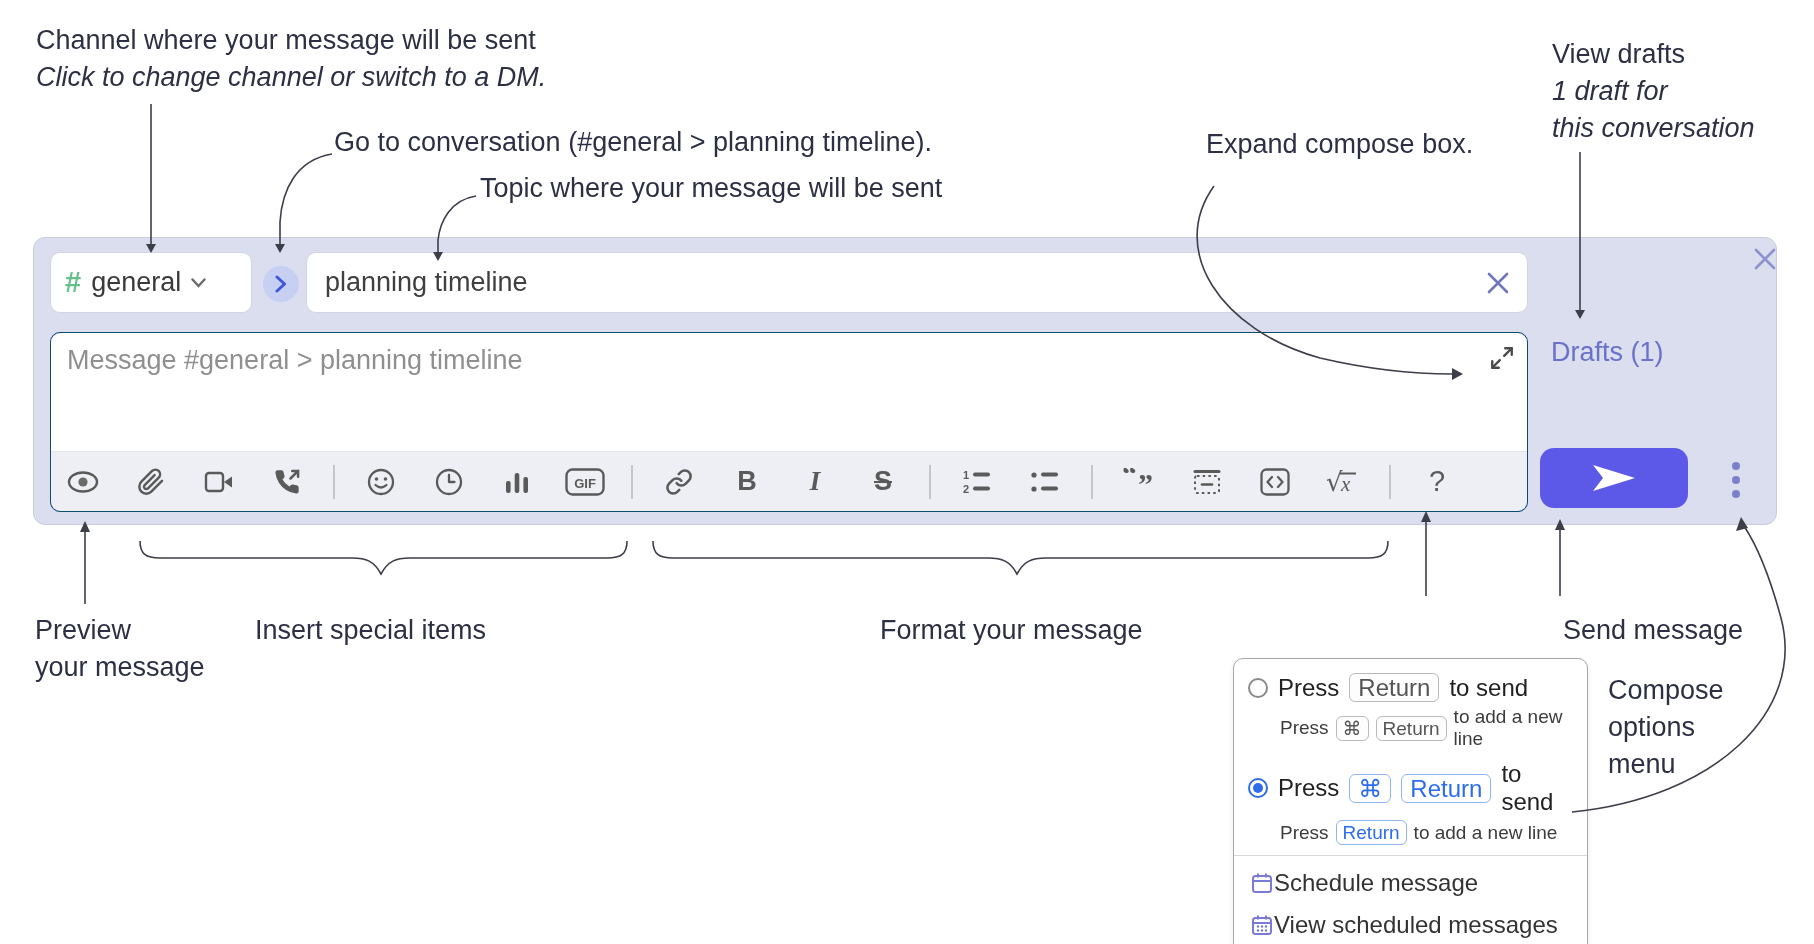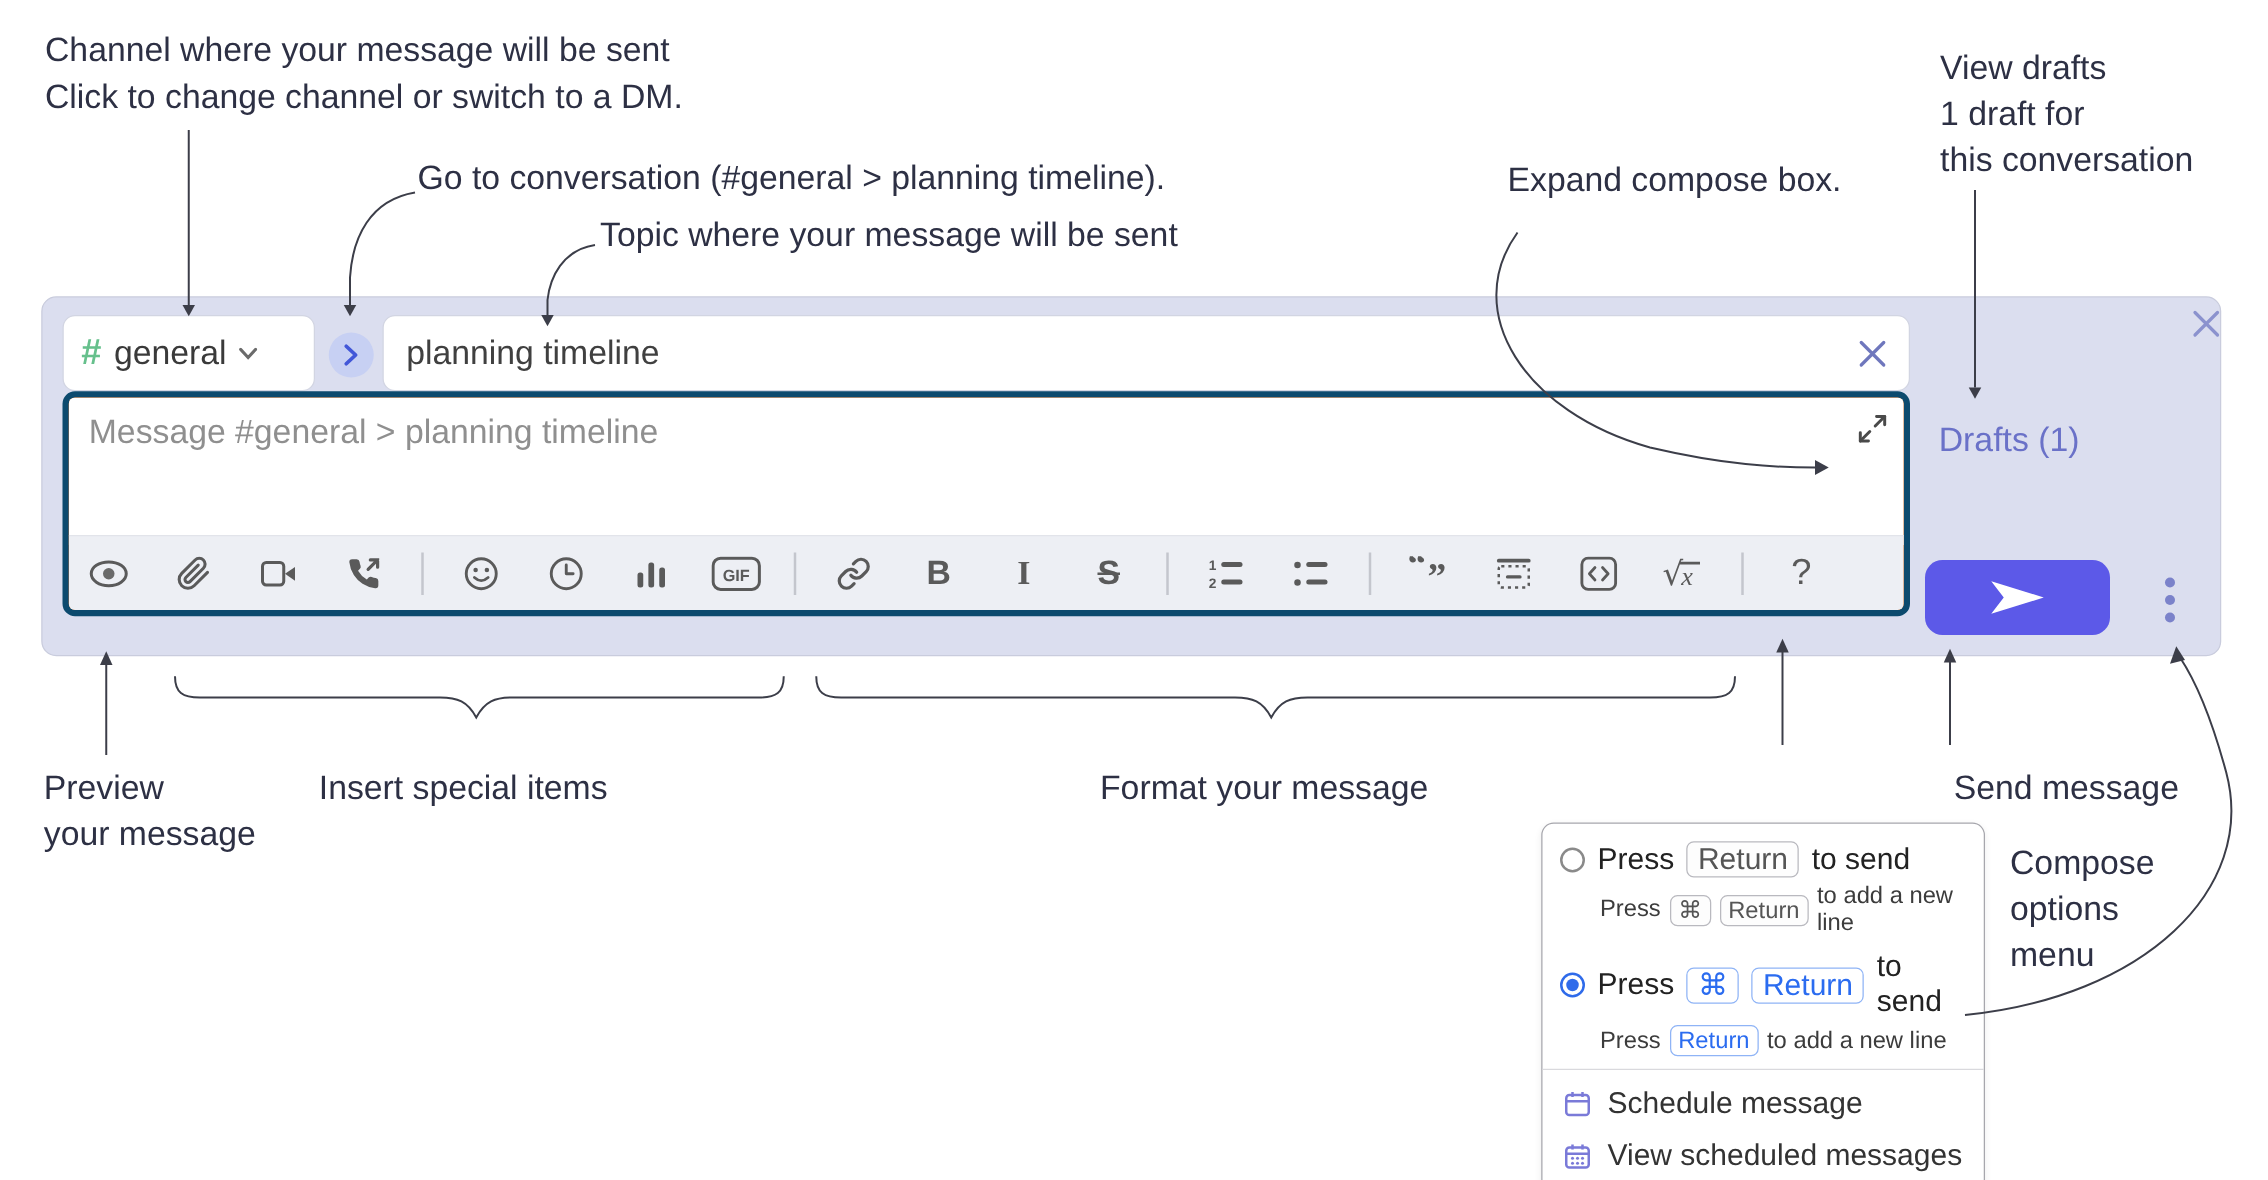--- a/index.html
+++ b/index.html
@@ -1,32 +1,32 @@
 <!DOCTYPE html>
 <html><head>
 <meta charset="utf-8">
 <style>
   html,body{margin:0;padding:0;background:#fff;}
   body{font-family:"Liberation Sans","DejaVu Sans",sans-serif;color:#2d3044;}
   .stage{position:relative;width:1814px;height:944px;overflow:hidden;background:#fff;}
   .abs{position:absolute;}
   .b{font-weight:400;}
-  .i{}
+  .i{font-style:italic;}
   .ann{font-size:27px;line-height:37px;color:#2d3044;white-space:nowrap;}
   
   .compose{left:33px;top:237px;width:1744px;height:288px;background:#dbdeef;border:1px solid #c9ccdd;border-radius:12px;box-sizing:border-box;}
   .whitebox{background:#ffffff;border:1px solid #d2d5e2;border-radius:10px;box-sizing:border-box;}
   .chan-select{left:50px;top:252px;width:202px;height:61px;display:flex;align-items:center;gap:10px;padding:0 14px;cursor:pointer;}
   .hash{color:#66c08c;font-weight:700;font-size:29px;}
   .chan-name{font-size:27px;color:#3a3a3a;}
   .goto-btn{left:263px;top:266px;width:36px;height:36px;border-radius:50%;background:#c7d0f3;display:flex;align-items:center;justify-content:center;cursor:pointer;}
   .topic-box{left:306px;top:252px;width:1222px;height:61px;display:flex;align-items:center;}
   .topic-box input{flex:1;border:none;outline:none;background:transparent;font-family:inherit;font-size:27px;color:#404040;padding:0 18px;}
   .iconbtn{display:flex;align-items:center;justify-content:center;cursor:pointer;background:none;border:none;padding:0;}
-  .msg-wrap{left:50px;top:313px;width:1478px;height:180px;border:5px solid #0c4a6e;border-radius:10px;background:#f97316;box-sizing:border-box;overflow:hidden;}
+  .msg-wrap{left:50px;top:332px;width:1478px;height:180px;border:1px solid #0c4a6e;border-radius:10px;background:#1d4ed8;box-sizing:border-box;overflow:hidden;}
   .msg-wrap textarea{display:block;width:100%;height:118px;border:none;outline:none;resize:none;font-family:inherit;font-size:27px;color:#333;padding:12px 50px 0 16px;box-sizing:border-box;}
   .msg-wrap textarea::placeholder{color:#8f8f8f;}
   .expand-btn{right:12px;top:12px;}
   .toolbar{position:absolute;left:0;bottom:0;width:100%;height:60px;background:#edeff4;border-top:1px solid #e2e4ea;display:flex;align-items:center;gap:24px;padding-left:10px;box-sizing:border-box;}
   .tb{width:44px;height:40px;display:flex;align-items:center;justify-content:center;color:#5a5a5a;cursor:pointer;flex:0 0 auto;}
   .tb-div{width:2px;height:34px;background:#c4c6cd;flex:0 0 auto;}
   .tb-text{font-size:27px;color:#5a5a5a;}
   .drafts-link{left:1551px;top:337px;font-size:27px;color:#6a71c8;cursor:pointer;}
   .send-btn{left:1540px;top:448px;width:148px;height:60px;background:#5c59e8;border:none;border-radius:14px;display:flex;align-items:center;justify-content:center;cursor:pointer;}
   .kebab{left:1720px;top:456px;width:32px;height:48px;display:flex;flex-direction:column;align-items:center;justify-content:center;gap:6px;cursor:pointer;}
@@ -37,21 +37,21 @@
   .menu-sec{padding:0 14px;}
   .opt-main{display:flex;align-items:center;gap:10px;margin:2px 0 4px;}
   .opt-sub{display:flex;align-items:center;gap:7px;margin:0 0 10px 32px;font-size:19px;color:#3c3c3c;}
   .radio{width:20px;height:20px;border-radius:50%;border:2px solid #8a8a8a;box-sizing:border-box;flex:0 0 auto;cursor:pointer;}
   .radio.sel{border-color:#2f6bea;display:flex;align-items:center;justify-content:center;}
   .radio.sel::after{content:"";width:10px;height:10px;border-radius:50%;background:#2f6bea;}
   .key{border:1.5px solid #b9b9bf;border-radius:6px;background:#fdfdfd;color:#555;padding:0 8px;line-height:27px;display:inline-block;}
   .opt-sub .key{line-height:23px;padding:0 6px;}
   .key.blue{border-color:#8fb4f6;color:#2b6cf0;background:#fff;}
   .menu-div{height:1px;background:#d9d9dd;margin:6px 0;}
-  .menu-item{display:flex;align-items:center;gap:12px;padding:7px 16px;cursor:pointer;color:#333;}
+  .menu-item{display:flex;align-items:center;padding:7px 16px;cursor:pointer;color:#333;}
   
   svg.overlay{position:absolute;left:0;top:0;pointer-events:none;}
 </style>
 </head>
 <body>
 
 <div class="stage">
 
   <div class="abs ann" style="left:36px;top:22px;">
     <div><span class="b">Channel</span><span> where your message will be sent</span></div>

